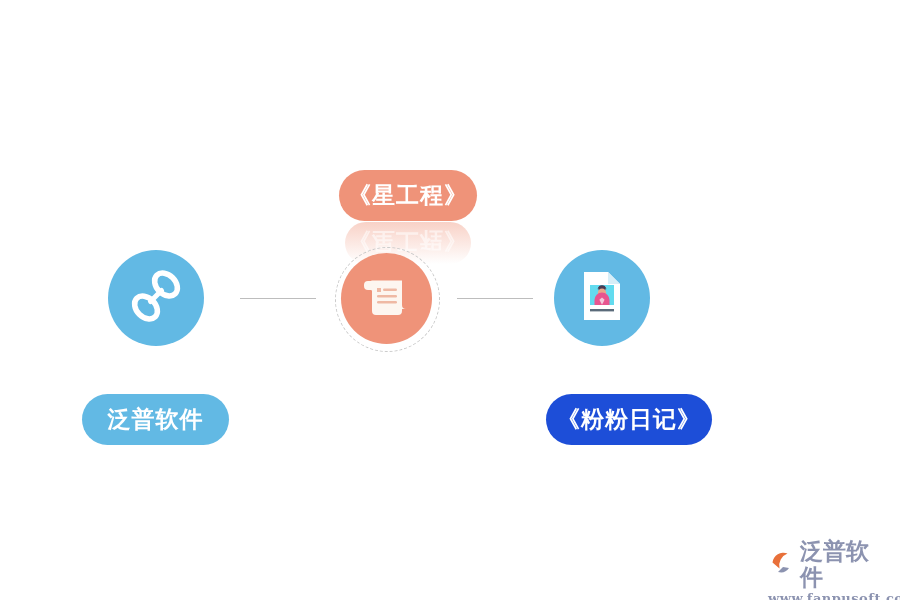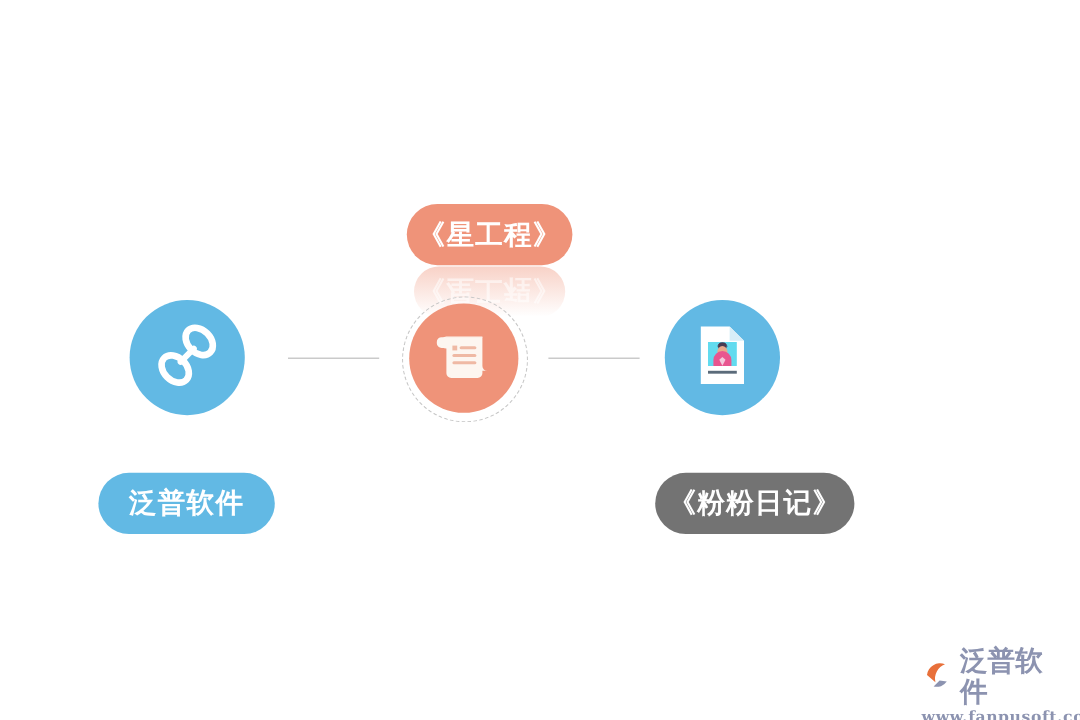--- a/index.html
+++ b/index.html
@@ -77,21 +77,21 @@
     height: 51px;
     background: #62b9e4;
     font-size: 23px;
   }
 
   .pill-right {
     left: 546px;
     top: 394px;
     width: 166px;
     height: 51px;
-    background: #737373;
+    background: #1d4ed8;
     font-size: 23px;
   }
 
   
   .circle {
     position: absolute;
     border-radius: 50%;
     display: flex;
     align-items: center;
     justify-content: center;

